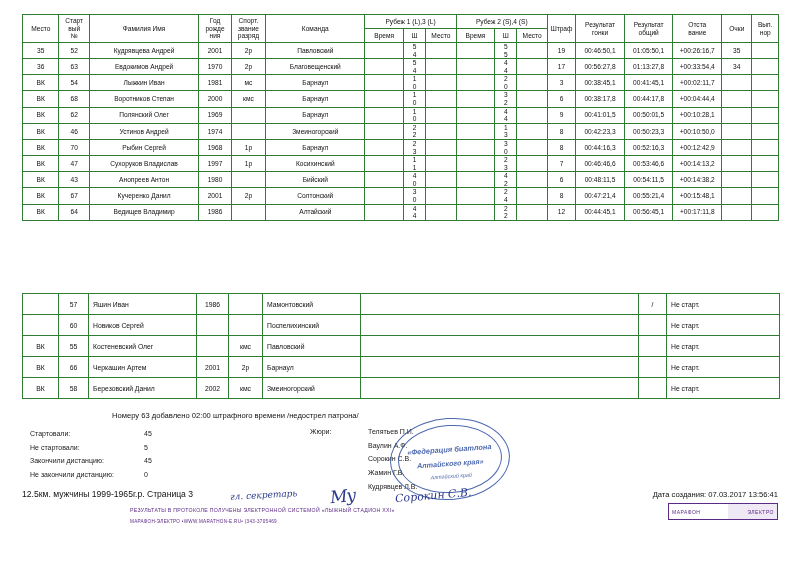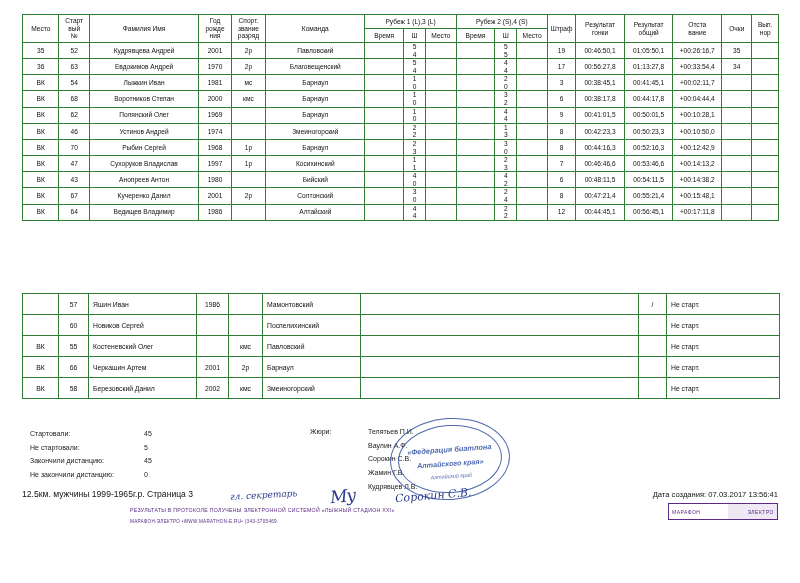--- a/index.html
+++ b/index.html
@@ -465,20 +465,21 @@
           <td>2002</td>
           <td>кмс</td>
           <td class="team">Змеиногорский</td>
           <td></td>
           <td></td>
           <td class="res">Не старт.</td>
         </tr>
       </tbody>
   </table>
 
+  <div class="note">Номеру 63 добавлено 02:00 штрафного времени /недострел патрона/</div>
 
   <div class="stats">
     <div class="row"><span class="lbl">Стартовали:</span><span class="val">45</span></div>
     <div class="row"><span class="lbl">Не стартовали:</span><span class="val">5</span></div>
     <div class="row"><span class="lbl">Закончили дистанцию:</span><span class="val">45</span></div>
     <div class="row"><span class="lbl">Не закончили дистанцию:</span><span class="val">0</span></div>
   </div>
 
   <div class="jury">
     <span class="jt">Жюри:</span>

